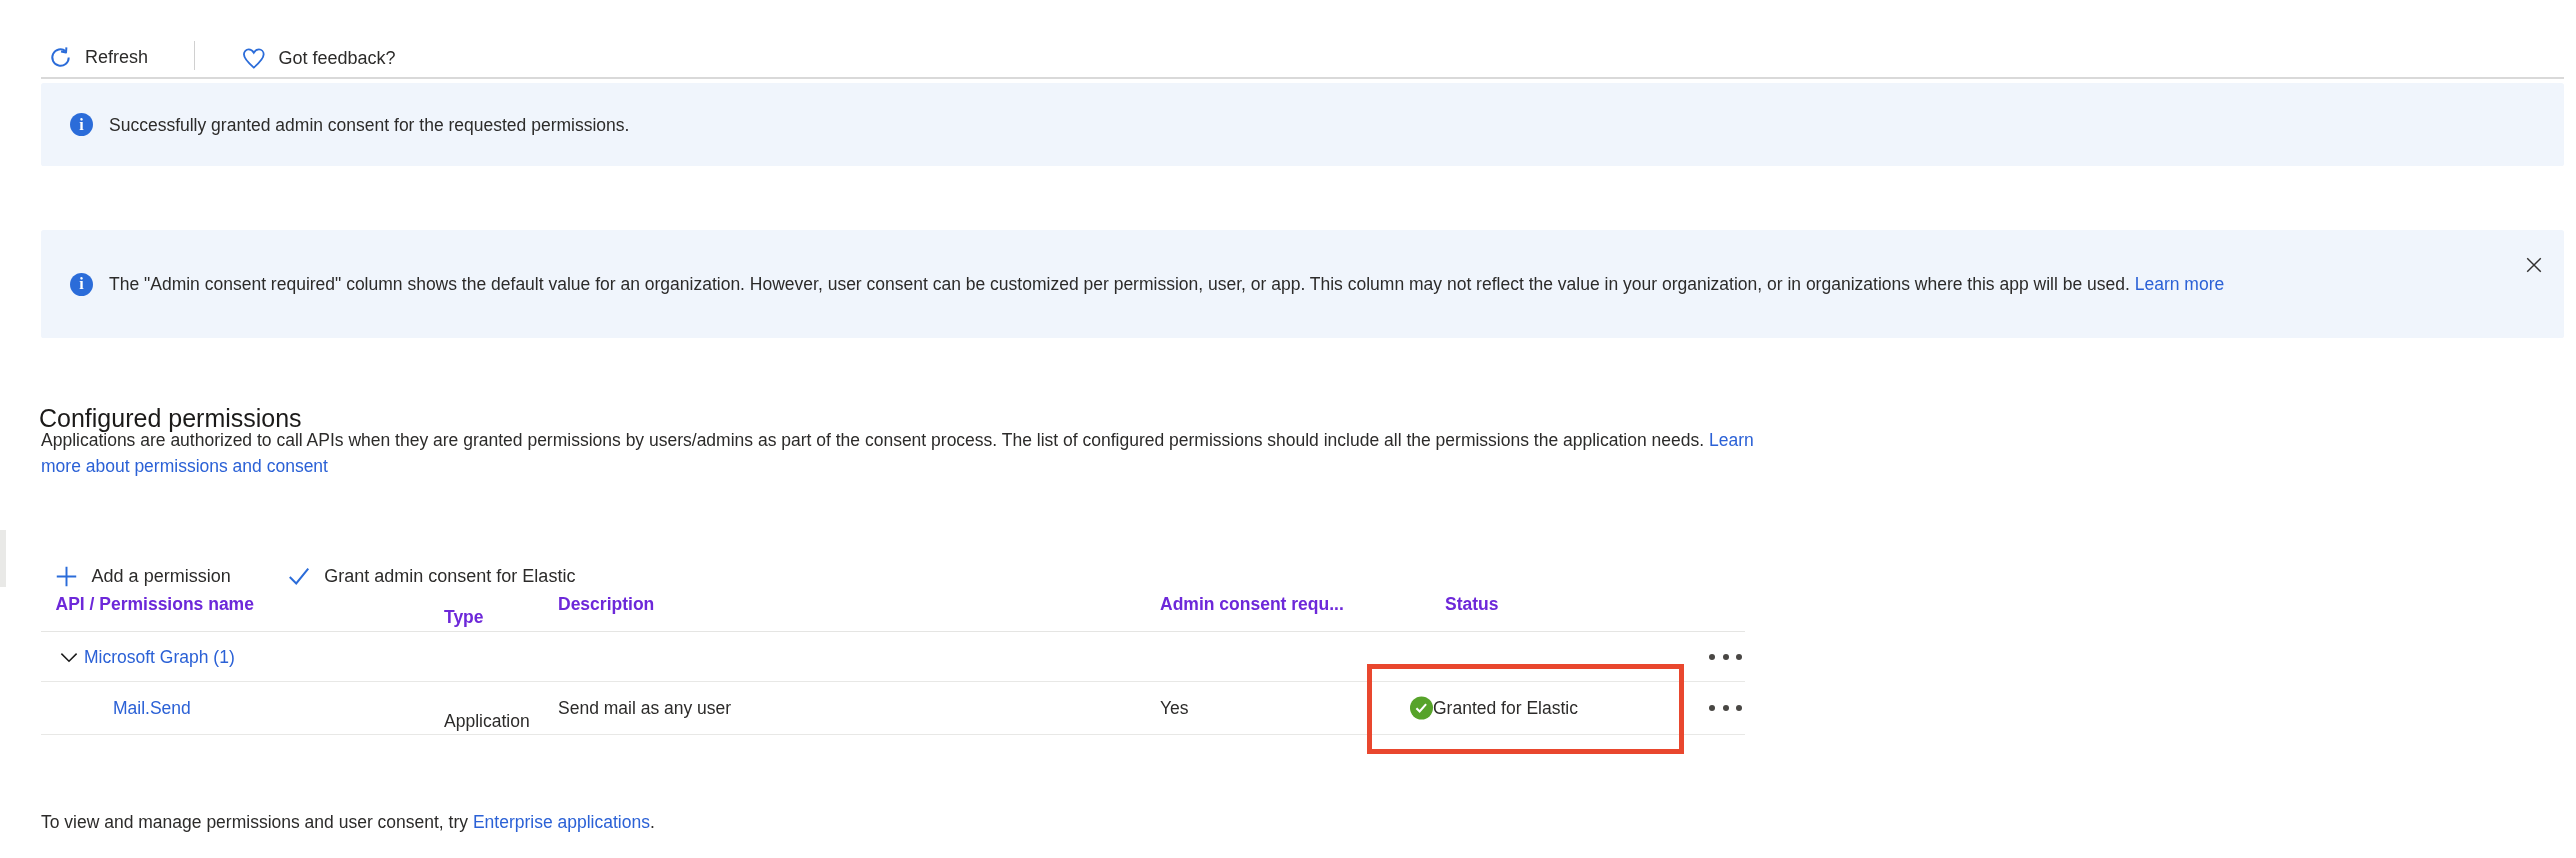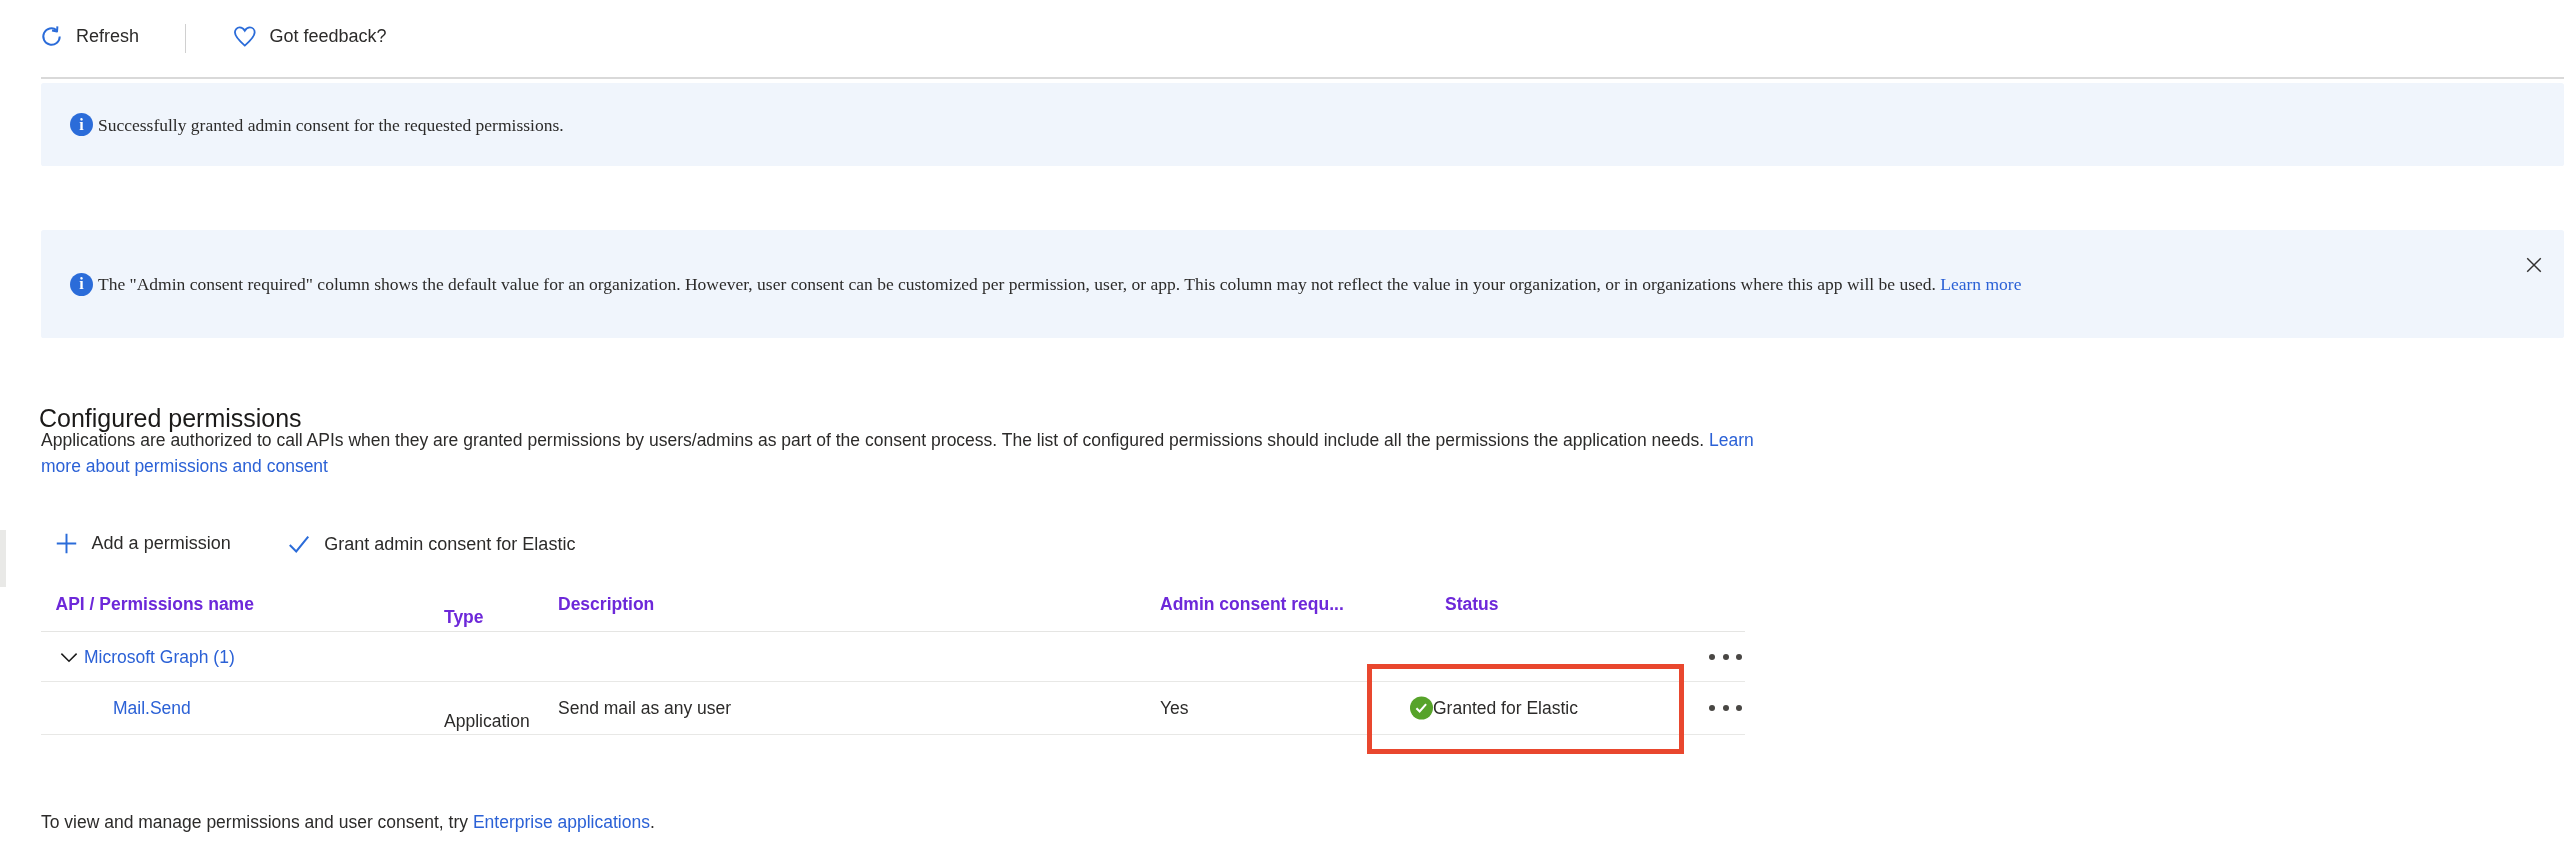--- a/index.html
+++ b/index.html
@@ -1,46 +1,46 @@
 <!DOCTYPE html>
 <html style="font-size:13.6px"><head>
 <meta charset="utf-8">
 <style>
   html,body{margin:0;padding:0;background:#fff;}
   body{width:2576px;height:859px;overflow:hidden;position:relative;
        font-family:"Liberation Sans","DejaVu Sans",sans-serif;color:#2c2b2a;}
   #app{position:absolute;inset:0;background:#fff;}
 
   
-  .toolbar{position:absolute;left:39px;top:24px;height:46px;display:flex;align-items:flex-start;gap:20px;}
+  .toolbar{position:absolute;left:48px;top:24px;height:46px;display:flex;align-items:flex-end;gap:20px;}
   .tool-btn{display:flex;align-items:center;gap:12px;cursor:pointer;}
   .tool-btn span.lbl{font-size:18px;color:#2c2b2a;}
   .tb-divider{width:1.7px;height:29px;background:#d0d0d0;margin:0 25.6px;}
 
   .top-hr{position:absolute;left:41px;top:77px;width:2523px;height:1.7px;background:#d9d9d9;}
 
   
   .banner{position:absolute;left:41px;width:2523px;background:#f0f5fc;border-radius:2.6px;
           display:flex;align-items:center;box-sizing:border-box;}
   .banner1{top:83px;height:83px;padding-left:29px;}
   .banner2{top:230px;height:108px;padding-left:29px;padding-right:128px;}
   .info-circle{width:23px;height:23px;border-radius:50%;background:#2b6cd9;color:#fff;
                display:flex;align-items:center;justify-content:center;flex:0 0 auto;
                font-weight:bold;font-size:16px;font-family:"Liberation Serif","DejaVu Serif",serif;}
-  .banner-text{margin-left:5px;font-size:17.5px;line-height:28px;color:#2c2b2a;font-family:Liberation Serif, serif;}
+  .banner-text{margin-left:16px;font-size:17.5px;line-height:28px;color:#2c2b2a;}
   .close-x{position:absolute;top:22px;right:17px;width:25.6px;height:25.6px;display:flex;
            align-items:center;justify-content:center;cursor:pointer;}
 
   a.lnk{color:#2b61d6;text-decoration:none;cursor:pointer;}
 
   
   .sec-title{position:absolute;left:39px;top:404px;font-size:25px;color:#1b1a19;}
   .sec-desc{position:absolute;left:41px;top:427px;width:1734px;font-size:17.5px;line-height:26px;color:#2c2b2a;}
 
-  .actions{position:absolute;left:55px;top:532px;height:39px;display:flex;align-items:flex-start;}
+  .actions{position:absolute;left:55px;top:549px;height:39px;display:flex;align-items:flex-end;}
   .action-btn{display:flex;align-items:center;gap:13.6px;cursor:pointer;}
   .action-btn span.lbl{font-size:18px;color:#2c2b2a;}
   .actions .gap{width:56px;}
 
   .left-scrollbar{position:absolute;left:0;top:530px;width:6px;height:57px;background:#e9e9e7;}
 
   
   .perm-table{position:absolute;left:41px;top:576px;width:1704px;}
   .t-header{position:relative;height:55px;border-bottom:1.7px solid #e5e5e3;}
   .t-row1{position:relative;height:49px;border-bottom:1.7px solid #e8e8e6;}

